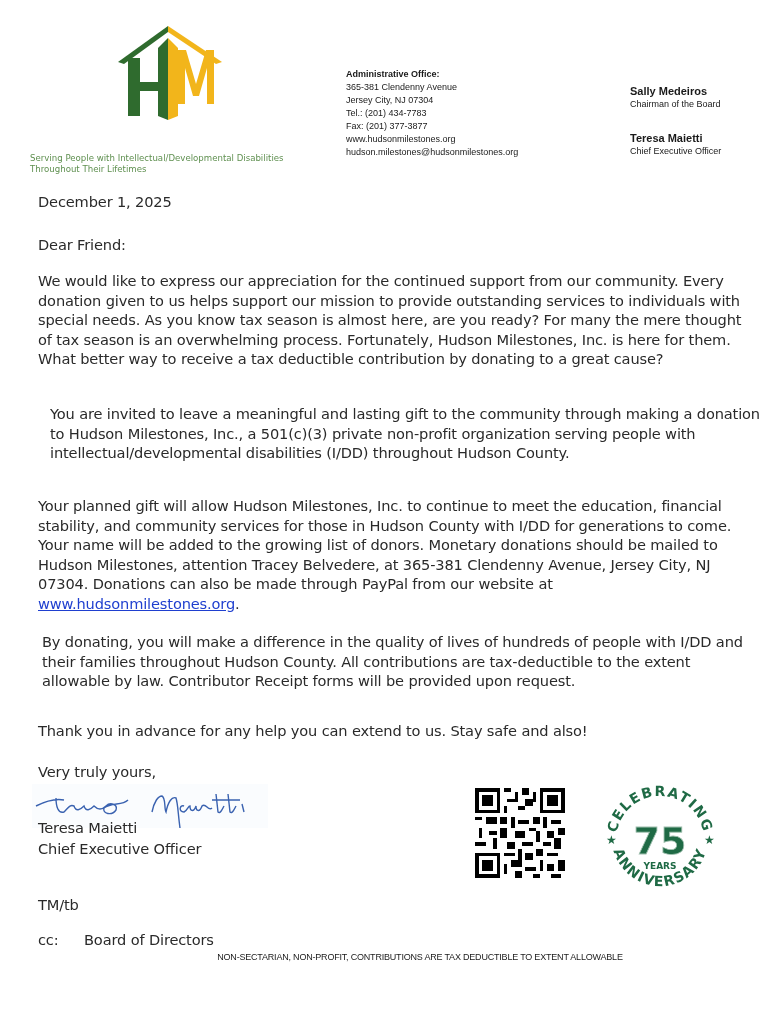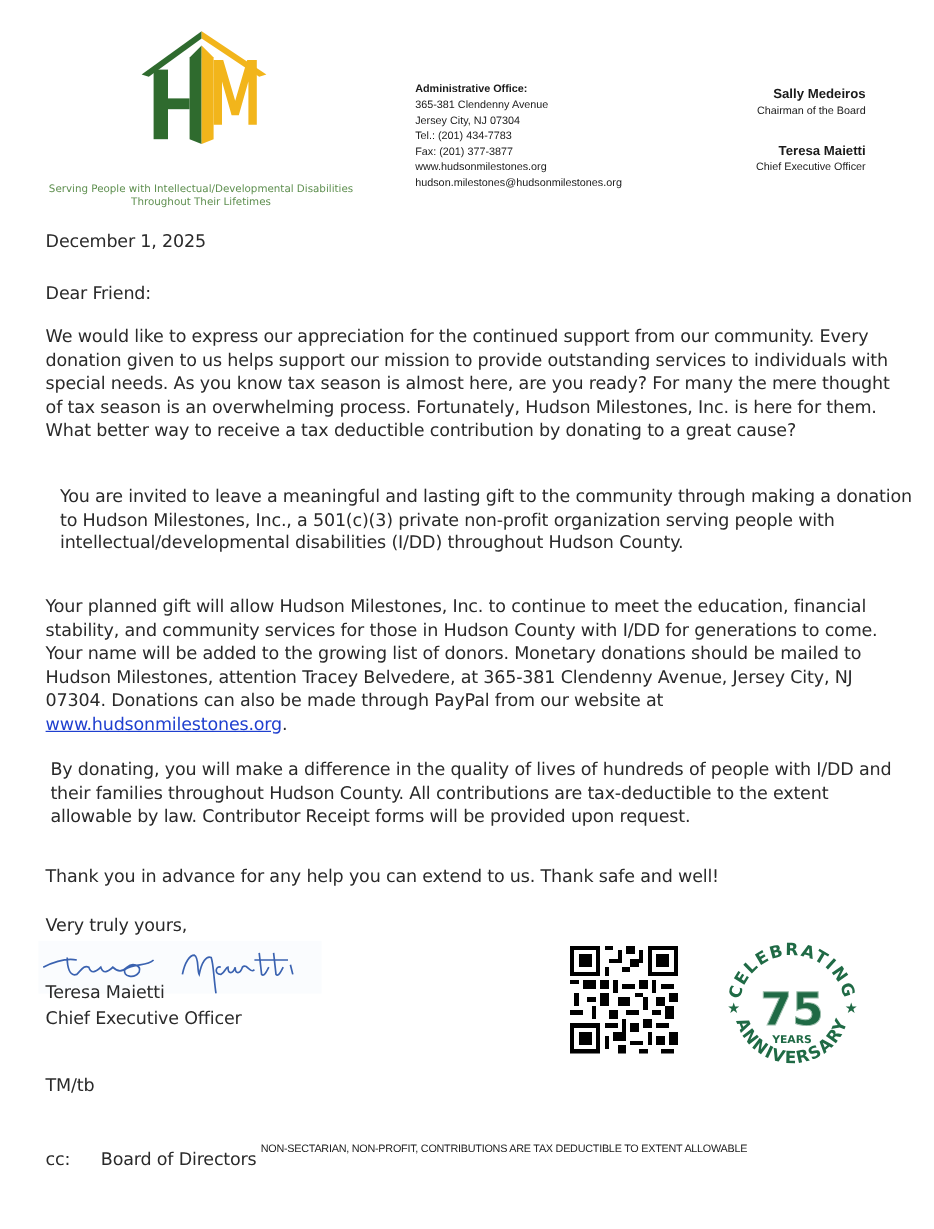--- a/index.html
+++ b/index.html
@@ -2,24 +2,24 @@
 <html><head>
 <meta charset="utf-8">
 <style>
   html, body { margin: 0; padding: 0; background: #ffffff; }
   body { width: 778px; height: 1024px; position: relative; overflow: hidden; color: #2a2a2a; }
   .abs { position: absolute; }
   .logo { left: 30px; top: 20px; width: 280px; height: 160px; }
   .logo-word { position: absolute; left: 6px; top: 96px; font-family: "DejaVu Sans", sans-serif; font-size: 30px; letter-spacing: -0.5px; white-space: nowrap; font-weight: normal; }
   .logo-word .hud { color: #2f6b2e; }
   .logo-word .mil { color: #f2b51b; }
-  .logo-tag { position: absolute; left: 0; width: 275px; text-align: center; font-family: "DejaVu Sans", sans-serif; font-size: 8.6px; color: #5e8f4f; line-height: 11px; white-space: nowrap; }
+  .logo-tag { position: absolute; left: 0; width: 275px; font-family: "DejaVu Sans", sans-serif; font-size: 8.6px; color: #5e8f4f; line-height: 11px; white-space: nowrap; }
   .office { left: 346px; top: 68px; font-family: "Liberation Sans", sans-serif; font-size: 9px; line-height: 13px; color: #1a1a1a; }
   .office .head { font-weight: bold; }
-  .people { left: 630px; top: 72px; font-family: "Liberation Sans", sans-serif; color: #1a1a1a; text-align: right; }
+  .people { left: 630px; top: 84px; font-family: "Liberation Sans", sans-serif; color: #1a1a1a; }
   .people .name { font-weight: bold; font-size: 11px; line-height: 14px; }
   .people .role { font-size: 9px; line-height: 13px; }
   .letter { font-family: "DejaVu Sans", sans-serif; font-size: 14.6px; line-height: 19.6px; color: #2a2a2a; left: 38px; width: 720px; letter-spacing: -0.15px; }
   a.link { color: #1f3fcf; text-decoration: underline; }
   .sig { left: 32px; top: 784px; width: 236px; height: 44px; background: #fafcfe; }
   .qr { left: 475px; top: 788px; width: 90px; height: 90px; }
   .badge { left: 598px; top: 778px; width: 124px; height: 120px; }
   .footer { left: 0; width: 778px; top: 952px; text-align: center; font-family: "Liberation Sans", sans-serif; font-size: 9px; color: #1a1a1a; letter-spacing: -0.2px; padding-left: 31px; }
 </style>
 </head>
@@ -59,21 +59,21 @@
   <div class="name">Teresa Maietti</div>
   <div class="role">Chief Executive Officer</div>
 </div>
 
 <div class="abs letter" style="top:192px;">December 1, 2025</div>
 <div class="abs letter" style="top:235px;">Dear Friend:</div>
 <p class="abs letter" style="top:271px;margin:0;">We would like to express our appreciation for the continued support from our community. Every donation given to us helps support our mission to provide outstanding services to individuals with special needs. As you know tax season is almost here, are you ready? For many the mere thought of tax season is an overwhelming process. Fortunately, Hudson Milestones, Inc. is here for them. What better way to receive a tax deductible contribution by donating to a great cause?</p>
 <p class="abs letter" style="top:392px;margin:12px;">You are invited to leave a meaningful and lasting gift to the community through making a donation to Hudson Milestones, Inc., a 501(c)(3) private non-profit organization serving people with intellectual/developmental disabilities (I/DD) throughout Hudson County.</p>
 <p class="abs letter" style="top:496px;margin:0;"><span>Your planned gift will allow Hudson Milestones, Inc. to continue to meet the education, financial stability, and community services for those in Hudson County with I/DD for generations to come. Your name will be added to the growing list of donors. Monetary donations should be mailed to Hudson Milestones, attention Tracey Belvedere, at 365-381 Clendenny Avenue, Jersey City, NJ 07304.  Donations can also be made through PayPal from our website at </span><a class="link">www.hudsonmilestones.org</a><span>.</span></p>
 <p class="abs letter" style="top:628px;margin:4px;">By donating, you will make a difference in the quality of lives of hundreds of people with I/DD and their families throughout Hudson County. All contributions are tax-deductible to the extent allowable by law.  Contributor Receipt forms will be provided upon request.</p>
-<p class="abs letter" style="top:721px;margin:0;">Thank you in advance for any help you can extend to us.  Thank safe and well!</p>
+<p class="abs letter" style="top:721px;margin:0;">Thank you in advance for any help you can extend to us.  Stay safe and also!</p>
 <div class="abs letter" style="top:762px;">Very truly yours,</div>
 
 <div class="abs sig">
   <svg width="236" height="44" viewBox="0 0 236 44">
     <path d="M4,22 C12,18 22,14 32,16 M24,14 C24,22 26,30 32,28 C36,24 38,20 42,22 C44,28 48,26 52,22 C54,28 58,26 62,22 C66,26 70,26 74,22 C78,18 86,20 84,26 C80,32 70,30 72,24 C80,18 90,22 96,16" fill="none" stroke="#3a62b0" stroke-width="1.4"></path>
     <path d="M120,28 C122,18 126,12 130,12 C134,14 132,24 134,28 C136,18 140,12 144,14 C146,20 146,30 148,44 M152,22 C148,20 146,28 152,28 C156,26 156,22 158,22 C158,28 162,28 164,22 C164,28 168,28 170,22 C174,18 176,28 180,24 M184,10 L186,28 C188,30 190,26 192,22 M180,16 L196,16 M196,10 L198,28 C200,30 202,26 204,22 M192,16 L208,16 M210,20 L212,28" fill="none" stroke="#3a62b0" stroke-width="1.4"></path>
   </svg>
 </div>
 <div class="abs letter" style="top:818px;">Teresa Maietti</div>
 <div class="abs letter" style="top:839px;">Chief Executive Officer</div>
@@ -152,15 +152,15 @@
       <textPath href="#arcBot" startOffset="50%" text-anchor="middle" dy="12">ANNIVERSARY</textPath>
     </text>
     <text x="62" y="76" text-anchor="middle" font-family="DejaVu Sans, sans-serif" font-weight="bold" font-size="38" fill="#1f6a45" stroke="#9fbfae" stroke-width="0.8">75</text>
     <text x="62" y="91" text-anchor="middle" font-family="DejaVu Sans, sans-serif" font-weight="bold" font-size="9" fill="#1f6a45">YEARS</text>
     <text x="8" y="66" font-size="12" fill="#1f6a45">★</text>
     <text x="106" y="66" font-size="12" fill="#1f6a45">★</text>
   </svg>
 </div>
 
 <div class="abs letter" style="top:895px;">TM/tb</div>
-<div class="abs letter" style="top:930px;margin-top:27px;"><span style="display:inline-block;width:46px;">cc:</span><span>Board of Directors</span></div>
+<div class="abs letter" style="top:930px;"><span style="display:inline-block;width:46px;">cc:</span><span>Board of Directors</span></div>
 
 <div class="abs footer">NON-SECTARIAN, NON-PROFIT, CONTRIBUTIONS ARE TAX DEDUCTIBLE TO EXTENT ALLOWABLE</div>
 
 </body></html>

